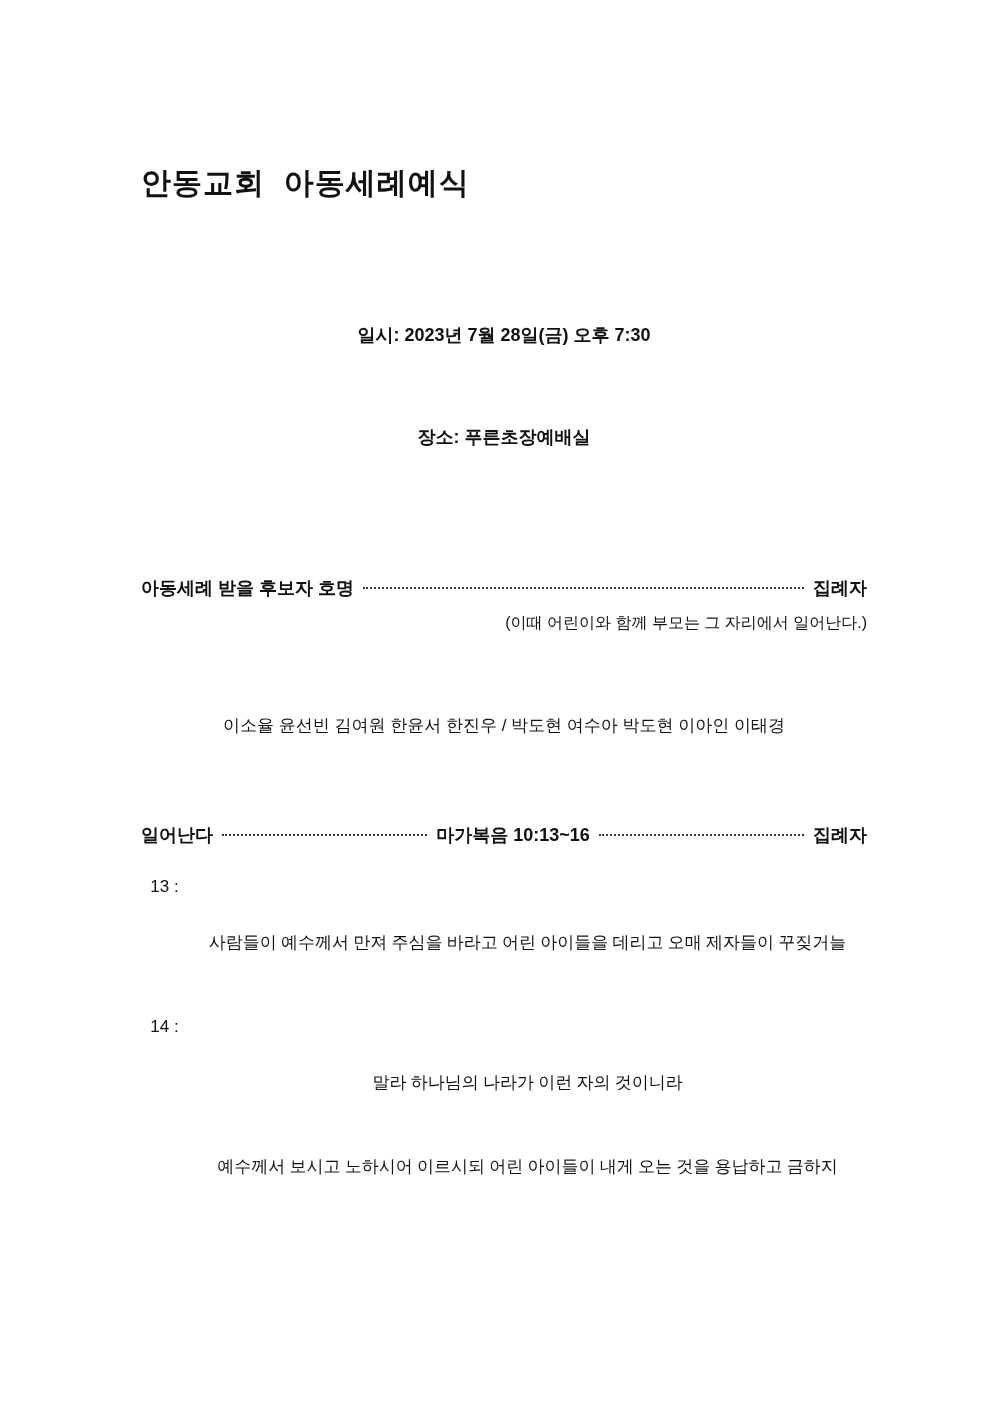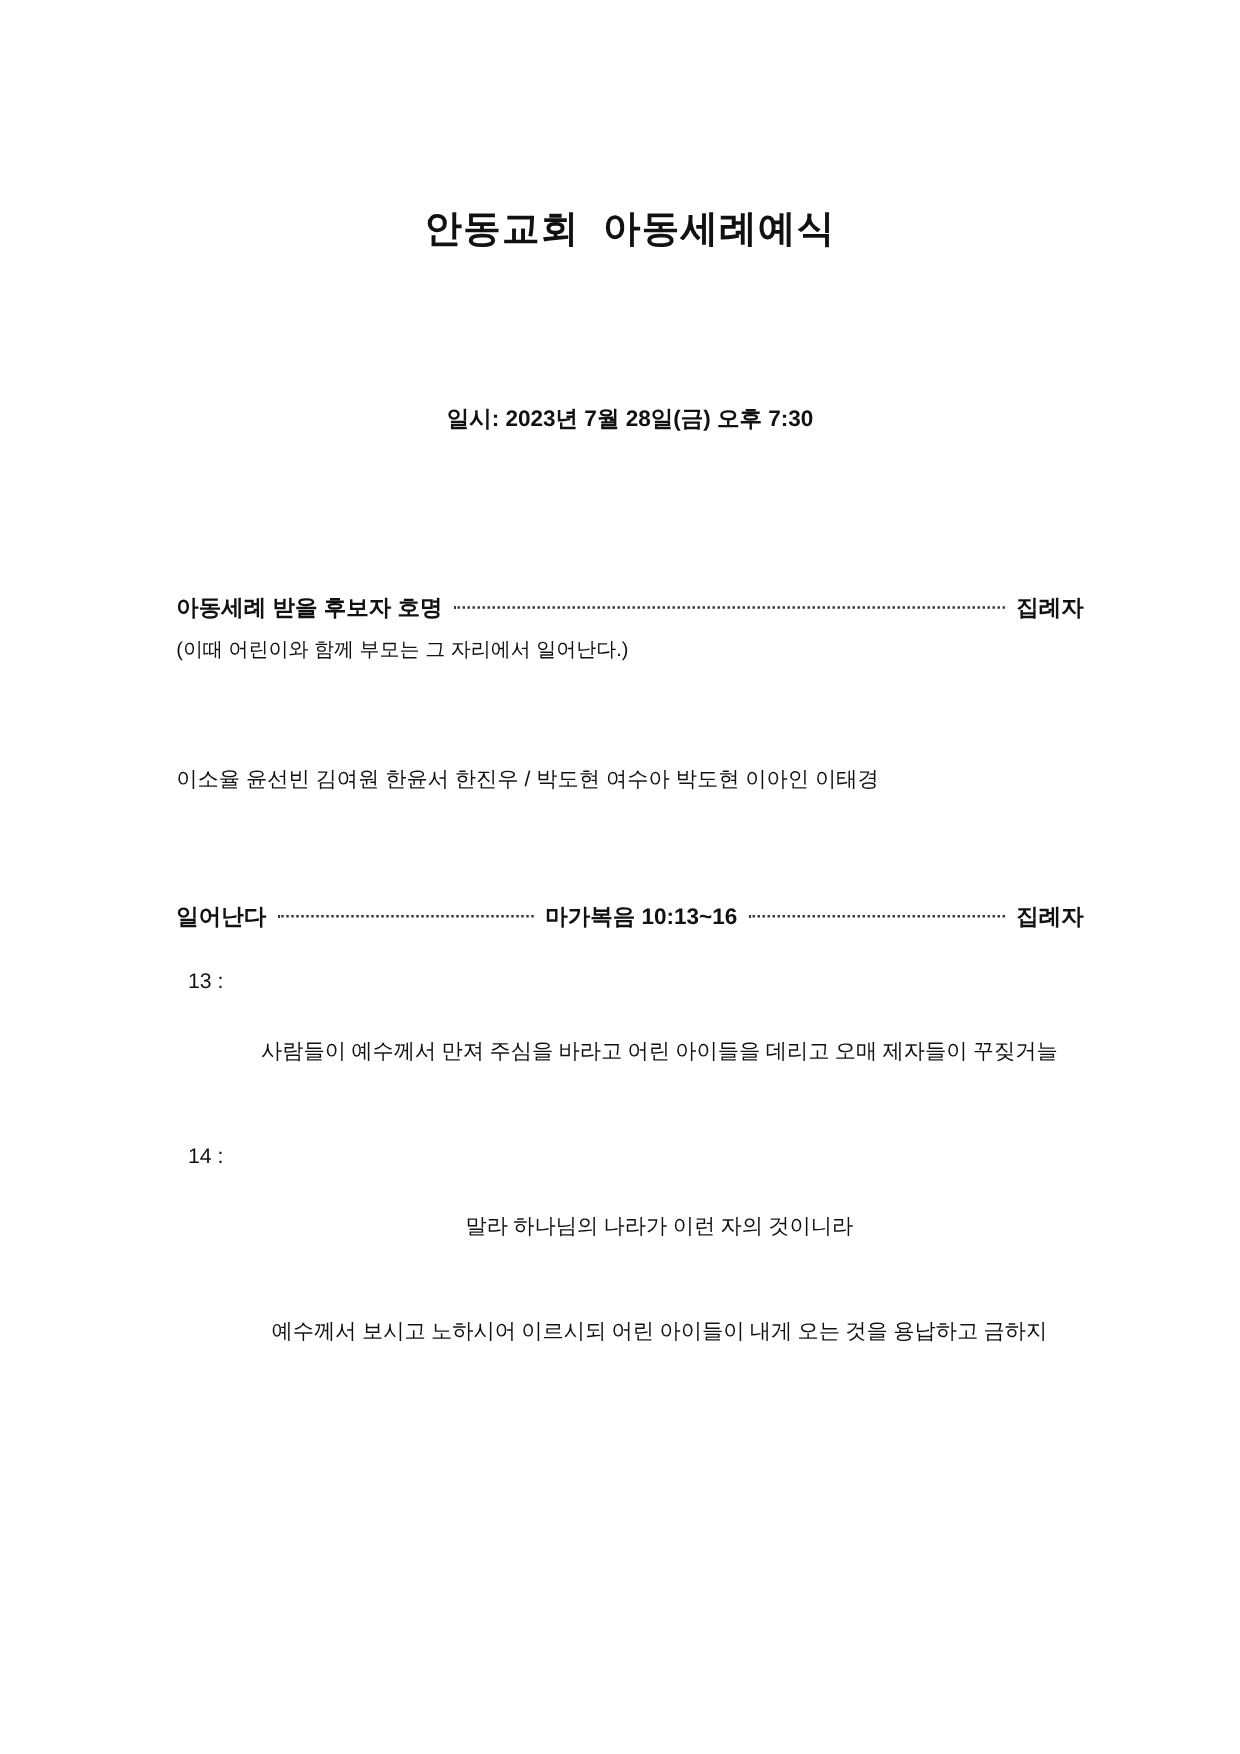--- a/index.html
+++ b/index.html
@@ -12,21 +12,21 @@
   }
   .page {
     width: 726px;
     margin-left: 141px;
     padding-top: 163px;
   }
   .doc-title {
     margin: 0;
     font-size: 30px;
     font-weight: bold;
-    text-align: center;
+    text-align: left;
     white-space: pre;
     letter-spacing: 1px;
   }
   .info-block {
     margin-top: 46px;
     text-align: center;
     font-size: 18px;
     font-weight: bold;
     line-height: 34px;
     white-space: pre;
@@ -41,45 +41,47 @@
   .proc-label, .performer, .proc-center { white-space: pre; text-align: right; }
   .leader {
     flex: 1;
     border-top: 2px dotted #3a3a3a;
     margin: 0 9px;
     min-width: 30px;
   }
   .calling-row   { margin-top: 54px; }
   .stand-note {
     margin-top: 12px;
-    text-align: left;
+    text-align: right;
     font-size: 16px;
     line-height: 22px;
   }
   .names-block {
     margin-top: 24px;
+    text-align: center;
     font-size: 17px;
     line-height: 27px;
     white-space: pre;
   }
   .scripture-row { margin-top: 30px; }
   .verses { margin-top: 26px; font-size: 17px; line-height: 28px; }
   .verse-row { display: flex; text-align: center; }
   .verse-num { flex: none; width: 47px; white-space: pre; }
   .verse-lines { flex: 1; white-space: pre-wrap; font-family: Liberation Serif, serif; }
 </style>
 </head>
 <body>
 
 <div class="page">
 
   <h1 class="doc-title">안동교회  아동세례예식</h1>
 
   <div class="info-block">
     <div>일시: 2023년 7월 28일(금) 오후 7:30</div>
+    <div>장소: 푸른초장예배실</div>
   </div>
 
   <div class="proc-row calling-row">
     <span class="proc-label">아동세례 받을 후보자 호명</span>
     <span class="leader"></span>
     <span class="performer">집례자</span>
   </div>
 
   <div class="stand-note">(이때 어린이와 함께 부모는 그 자리에서 일어난다.)</div>
 

